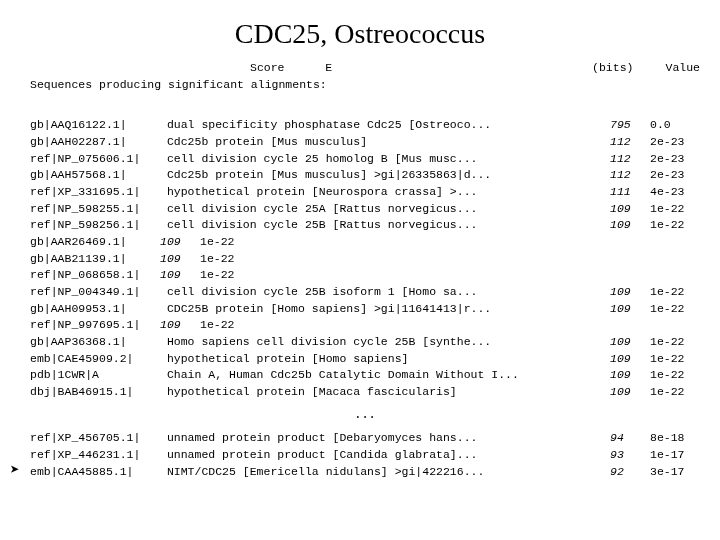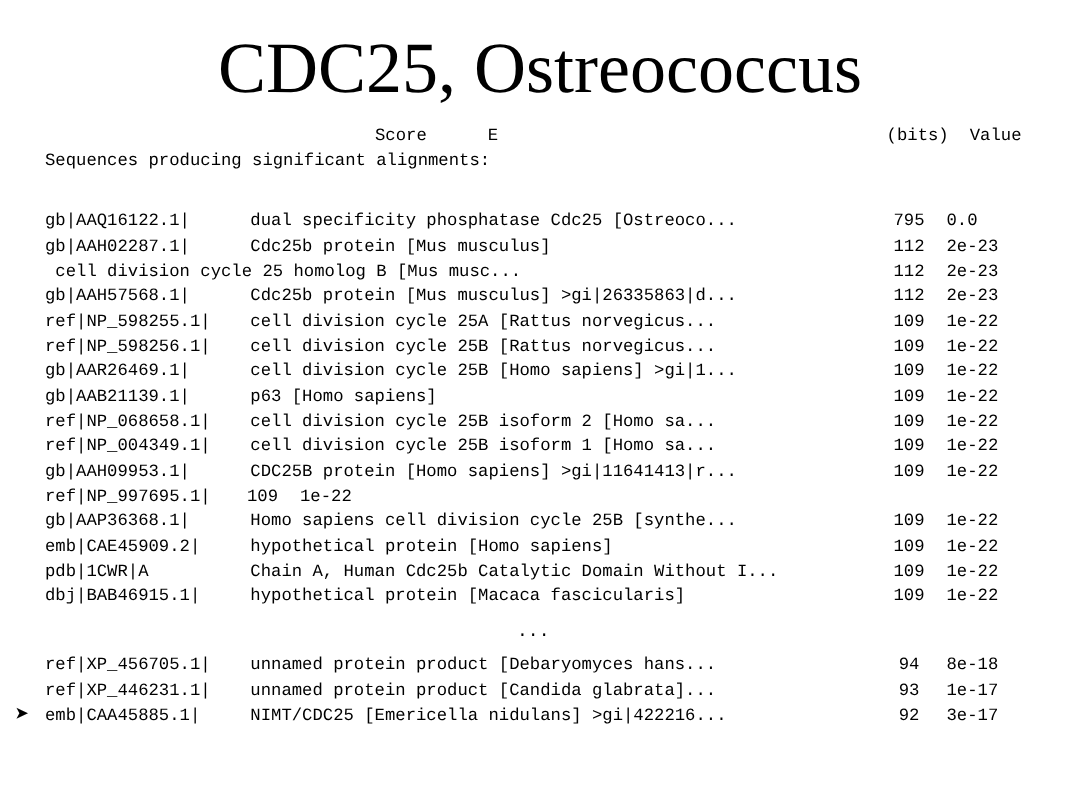--- a/index.html
+++ b/index.html
@@ -6,63 +6,64 @@
     body {
       background: #fff;
       font-family: 'Courier New', Courier, monospace;
       width: 720px;
       height: 540px;
       overflow: hidden;
       position: relative;
     }
     h1 {
       font-family: Georgia, 'Times New Roman', serif;
-      font-size: 48px;
+      font-size: 28px;
       font-weight: normal;
       color: #000;
       text-align: center;
       padding-top: 18px;
       padding-bottom: 10px;
     }
     .content {
-      padding: 0 39px 0 30px;
+      padding: 0 20px 0 30px;
       font-size: 11.5px;
       line-height: 1.45;
     }
     .header-row {
       display: flex;
       justify-content: space-between;
       margin-bottom: 4px;
     }
     .header-left {
       flex: 1;
     }
     .header-right {
       display: flex;
-      gap: 14px;
+      gap: 32px;
       white-space: nowrap;
     }
     .seq-row {
       display: flex;
       align-items: baseline;
       position: relative;
     }
     .seq-row .accession {
       min-width: 130px;
       white-space: nowrap;
     }
     .seq-row .description {
       flex: 1;
       white-space: nowrap;
       overflow: hidden;
     }
     .seq-row .score {
       min-width: 40px;
-      text-align: center;
+      text-align: left;
       padding-right: 10px;
+      font-style: italic;
     }
     .seq-row .evalue {
       min-width: 50px;
       text-align: left;
     }
     .divider {
       text-align: center;
       margin: 6px 0;
       font-size: 12px;
     }
@@ -95,57 +96,61 @@
         <span class="score">795</span>
         <span class="evalue">0.0</span>
       </div>
       <div class="seq-row">
         <span class="accession">gb|AAH02287.1|</span>
         <span class="description">&nbsp;Cdc25b protein [Mus musculus]</span>
         <span class="score">112</span>
         <span class="evalue">2e-23</span>
       </div>
       <div class="seq-row">
+        <span class="accession">ref|NP_075606.1|</span>
         <span class="description">&nbsp;cell division cycle 25 homolog B [Mus musc...</span>
         <span class="score">112</span>
         <span class="evalue">2e-23</span>
       </div>
       <div class="seq-row">
         <span class="accession">gb|AAH57568.1|</span>
         <span class="description">&nbsp;Cdc25b protein [Mus musculus] &gt;gi|26335863|d...</span>
         <span class="score">112</span>
         <span class="evalue">2e-23</span>
       </div>
       <div class="seq-row">
+        <span class="accession">ref|XP_331695.1|</span>
+        <span class="description">&nbsp;hypothetical protein [Neurospora crassa] &gt;...</span>
+        <span class="score">111</span>
+        <span class="evalue">4e-23</span>
+      </div>
+      <div class="seq-row">
         <span class="accession">ref|NP_598255.1|</span>
         <span class="description">&nbsp;cell division cycle 25A [Rattus norvegicus...</span>
         <span class="score">109</span>
         <span class="evalue">1e-22</span>
       </div>
       <div class="seq-row">
         <span class="accession">ref|NP_598256.1|</span>
         <span class="description">&nbsp;cell division cycle 25B [Rattus norvegicus...</span>
         <span class="score">109</span>
         <span class="evalue">1e-22</span>
       </div>
       <div class="seq-row">
         <span class="accession">gb|AAR26469.1|</span>
-        <span class="description">&nbsp;cell division cycle 25B [Homo sapiens] &gt;gi|1...</span>
         <span class="score">109</span>
         <span class="evalue">1e-22</span>
       </div>
       <div class="seq-row">
         <span class="accession">gb|AAB21139.1|</span>
-        <span class="description">&nbsp;p63 [Homo sapiens]</span>
         <span class="score">109</span>
         <span class="evalue">1e-22</span>
       </div>
       <div class="seq-row">
         <span class="accession">ref|NP_068658.1|</span>
-        <span class="description">&nbsp;cell division cycle 25B isoform 2 [Homo sa...</span>
         <span class="score">109</span>
         <span class="evalue">1e-22</span>
       </div>
       <div class="seq-row">
         <span class="accession">ref|NP_004349.1|</span>
         <span class="description">&nbsp;cell division cycle 25B isoform 1 [Homo sa...</span>
         <span class="score">109</span>
         <span class="evalue">1e-22</span>
       </div>
       <div class="seq-row">

